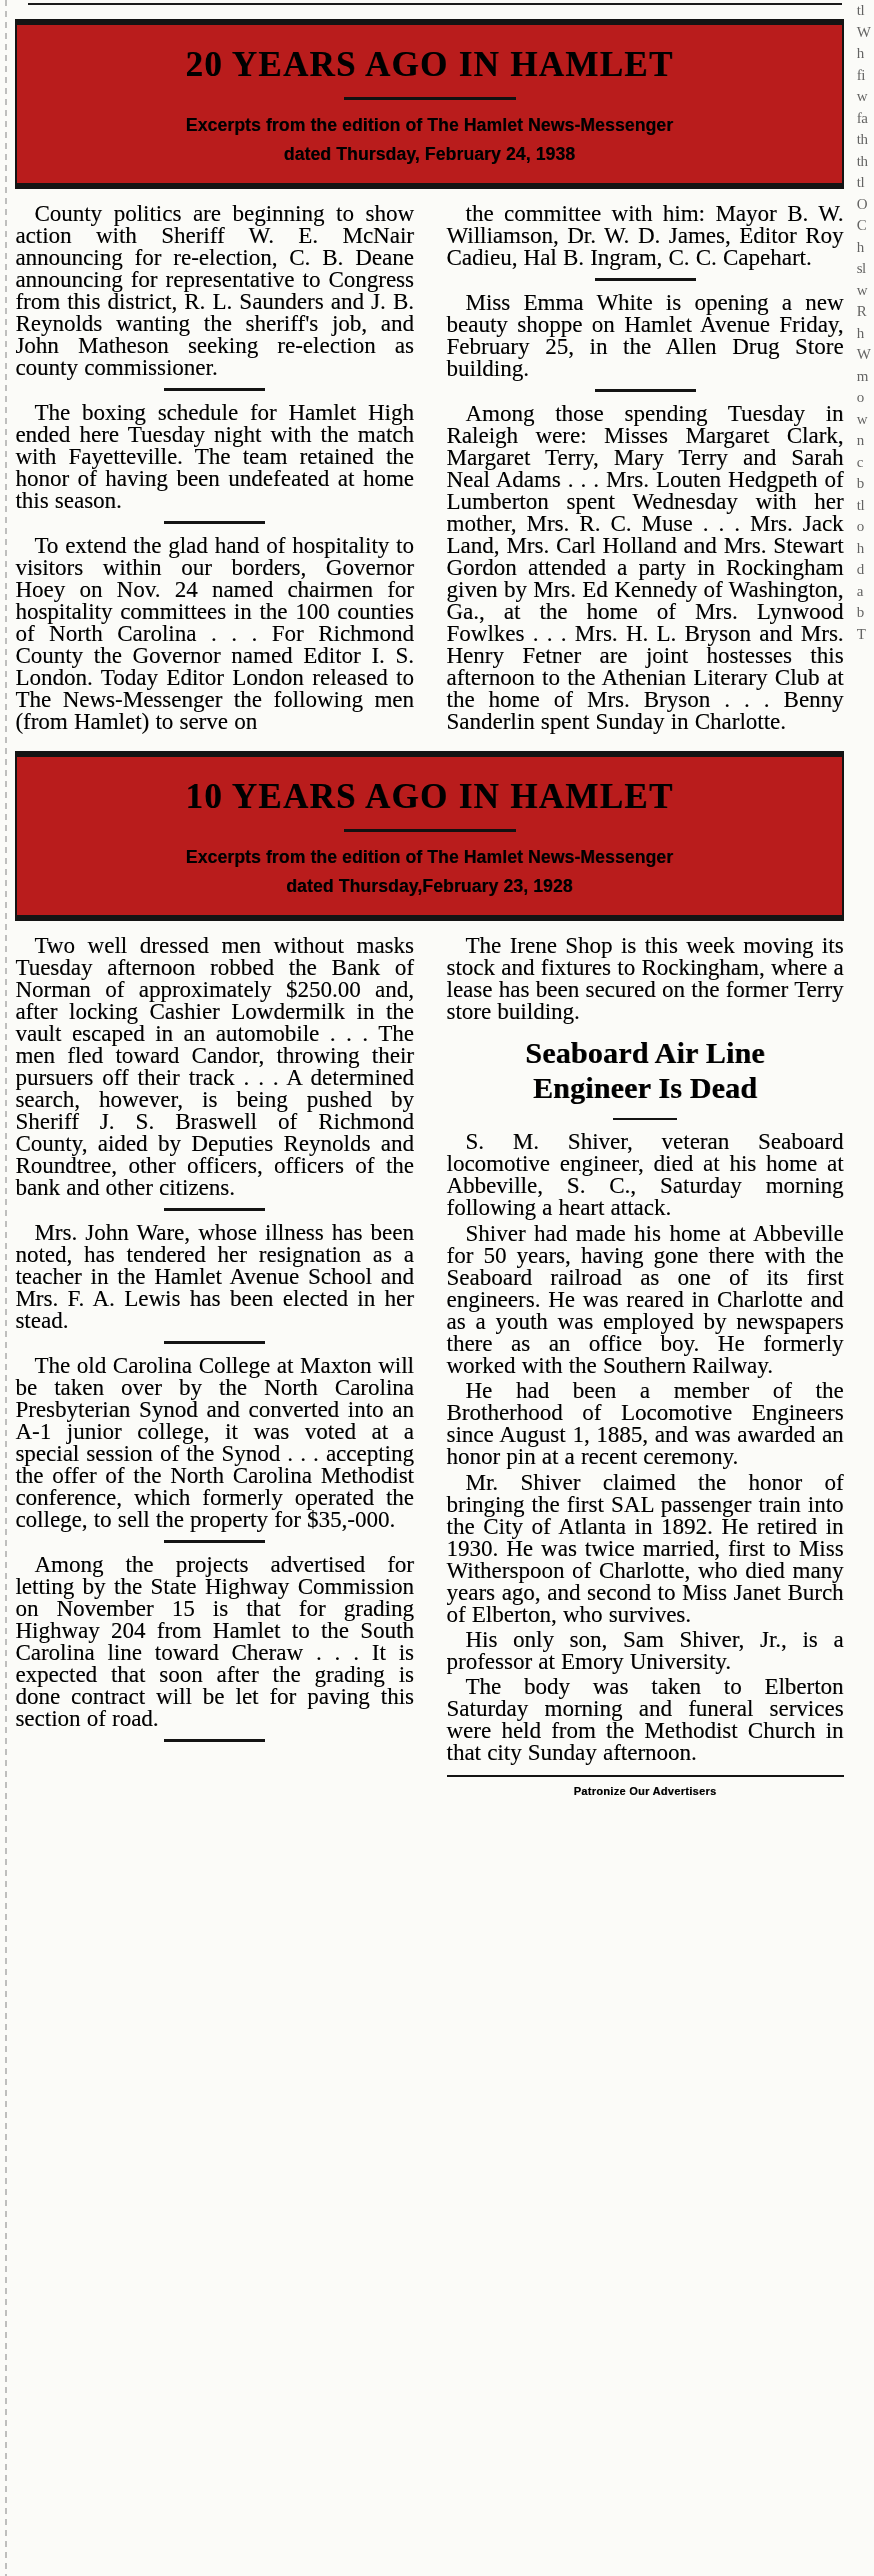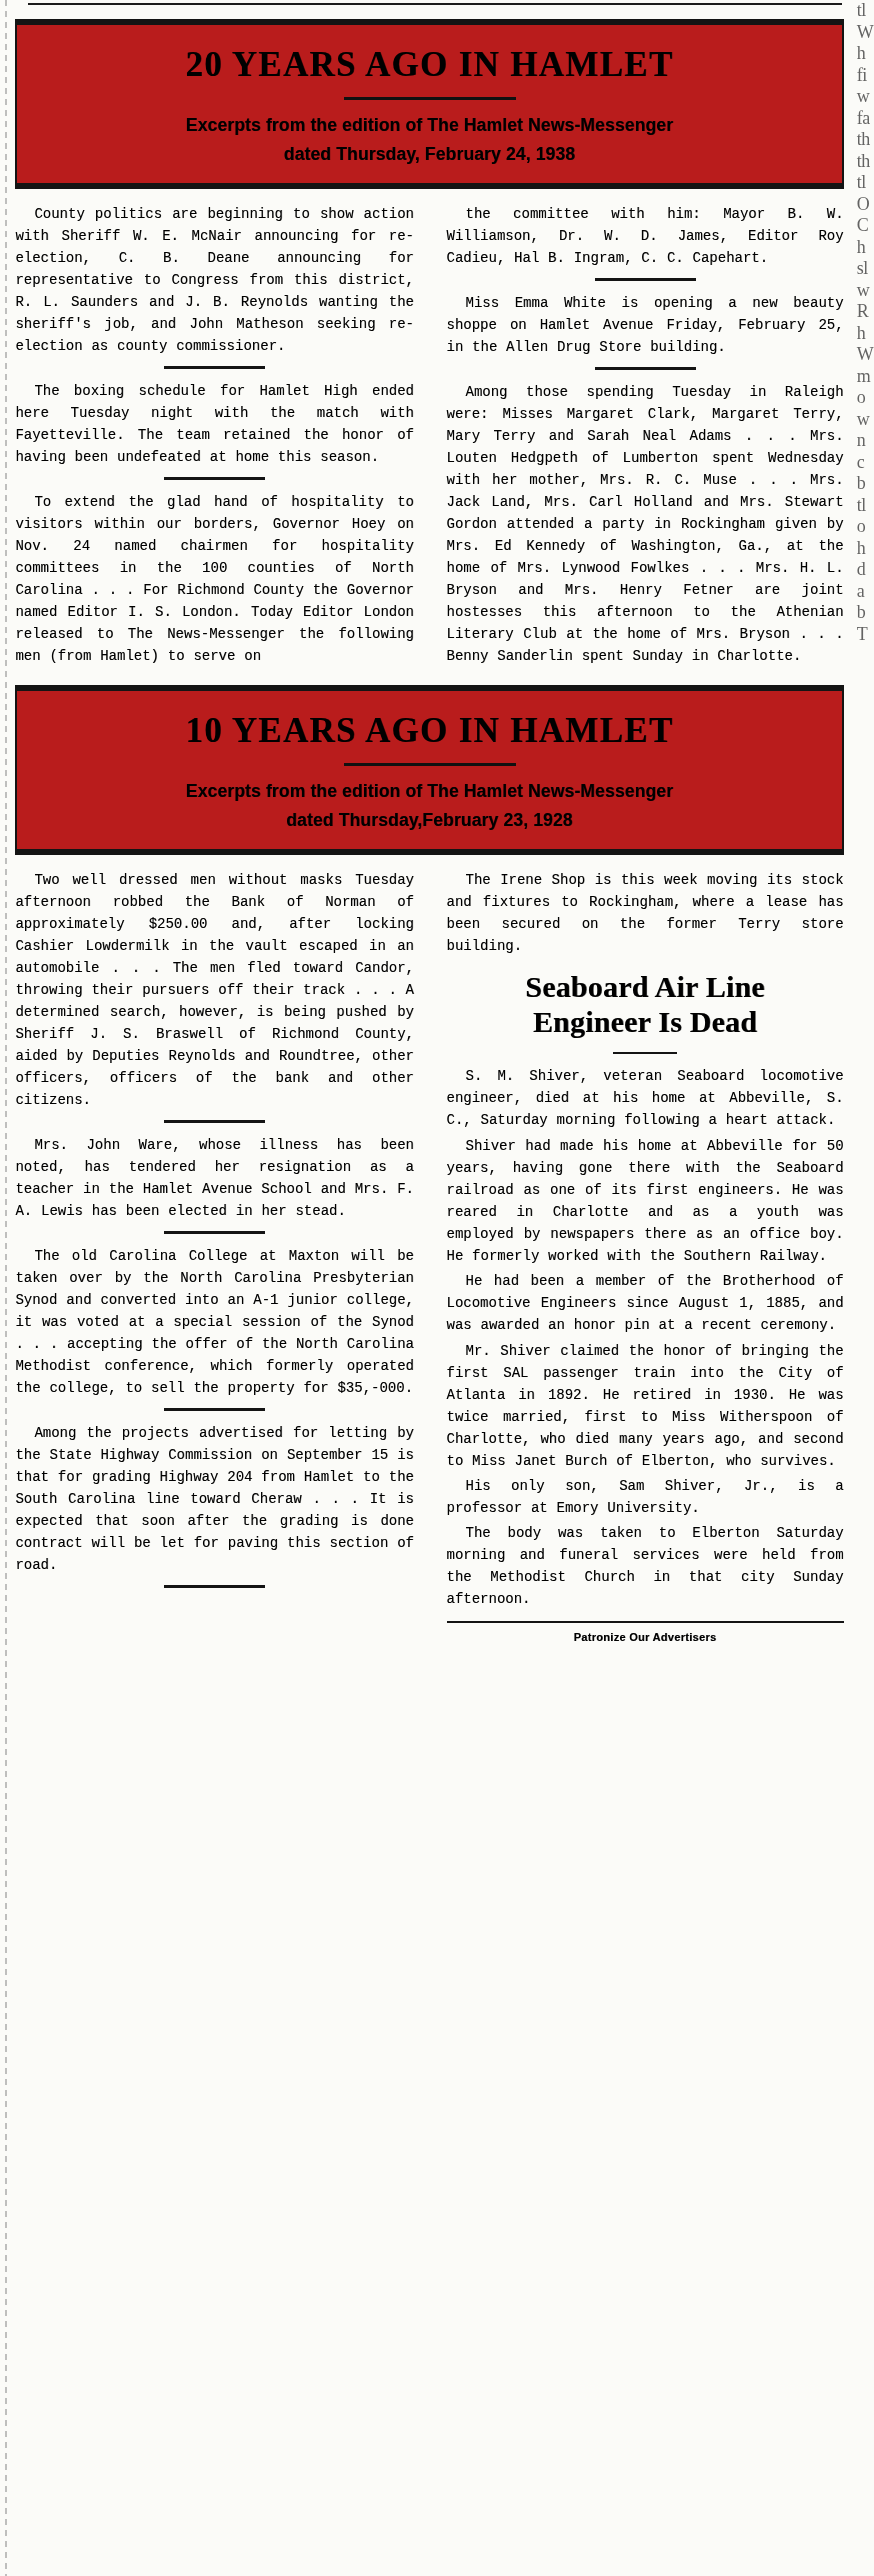--- a/index.html
+++ b/index.html
@@ -26,21 +26,21 @@
 
   
   .scan-edge-right {
     position: absolute;
     top: 0;
     right: 0;
     width: 19px;
     height: 2576px;
     overflow: hidden;
     font-family: "Liberation Serif", serif;
-    font-size: 18px;
+    font-size: 15px;
     line-height: 21.5px;
     color: #2a2a2a;
     opacity: .72;
     letter-spacing: -0.4px;
   }
   .scan-edge-right span { display: block; padding-left: 1.7px; }
 
   .rule-left-edge {
     position: absolute;
     top: 0;
@@ -125,22 +125,22 @@
     top: 8.6px;
     bottom: 5.2px;
     left: 50%;
     width: 0.9px;
     background: repeating-linear-gradient(to bottom,
       #3a3a3a 0px, #3a3a3a 5.2px, transparent 5.2px, transparent 9.4px);
   }
 
   p.news {
     margin: 0 0 3.4px 0;
-    font-family: Liberation Mono, monospace;
-    font-size: 14px;
+    font-family: Liberation Serif, serif;
+    font-size: 23px;
     line-height: 22px;
     text-align: justify;
     text-indent: 19px;
     word-spacing: 0.4px;
     hyphens: none;
     text-shadow: 0.3px 0 0 rgba(0,0,0,.38);
   }
 
   .para-sep {
     width: 101px;
@@ -276,21 +276,21 @@
     <div class="cols">
       <div class="col-rule"></div>
 
       <div class="col col-left">
         <p class="news">Two well dressed men without masks Tuesday afternoon robbed the Bank of Norman of approximately $250.00 and, after locking Cashier Lowdermilk in the vault escaped in an automobile . . . The men fled toward Candor, throwing their pursuers off their track . . . A determined search, however, is being pushed by Sheriff J. S. Braswell of Richmond County, aided by Deputies Reynolds and Roundtree, other officers, officers of the bank and other citizens.</p>
         <div class="para-sep"></div>
         <p class="news">Mrs. John Ware, whose illness has been noted, has tendered her resignation as a teacher in the Hamlet Avenue School and Mrs. F. A. Lewis has been elected in her stead.</p>
         <div class="para-sep"></div>
         <p class="news">The old Carolina College at Maxton will be taken over by the North Carolina Presbyterian Synod and converted into an A-1 junior college, it was voted at a special session of the Synod . . . accepting the offer of the North Carolina Methodist conference, which formerly operated the college, to sell the property for $35,-000.</p>
         <div class="para-sep"></div>
-        <p class="news">Among the projects advertised for letting by the State Highway Commission on September 15 is that for grading Highway 204 from Hamlet to the South Carolina line toward Cheraw . . . It is expected that soon after the grading is done contract will be let for paving this section of road.</p>
+        <p class="news">Among the projects advertised for letting by the State Highway Commission on November 15 is that for grading Highway 204 from Hamlet to the South Carolina line toward Cheraw . . . It is expected that soon after the grading is done contract will be let for paving this section of road.</p>
         <div class="para-sep"></div>
       </div>
 
       <div class="col col-right">
         <p class="news">The Irene Shop is this week moving its stock and fixtures to Rockingham, where a lease has been secured on the former Terry store building.</p>
 
         <h2 class="sub-headline">
           <span>Seaboard Air Line</span>
           <span class="l2">Engineer Is Dead</span>
         </h2>

